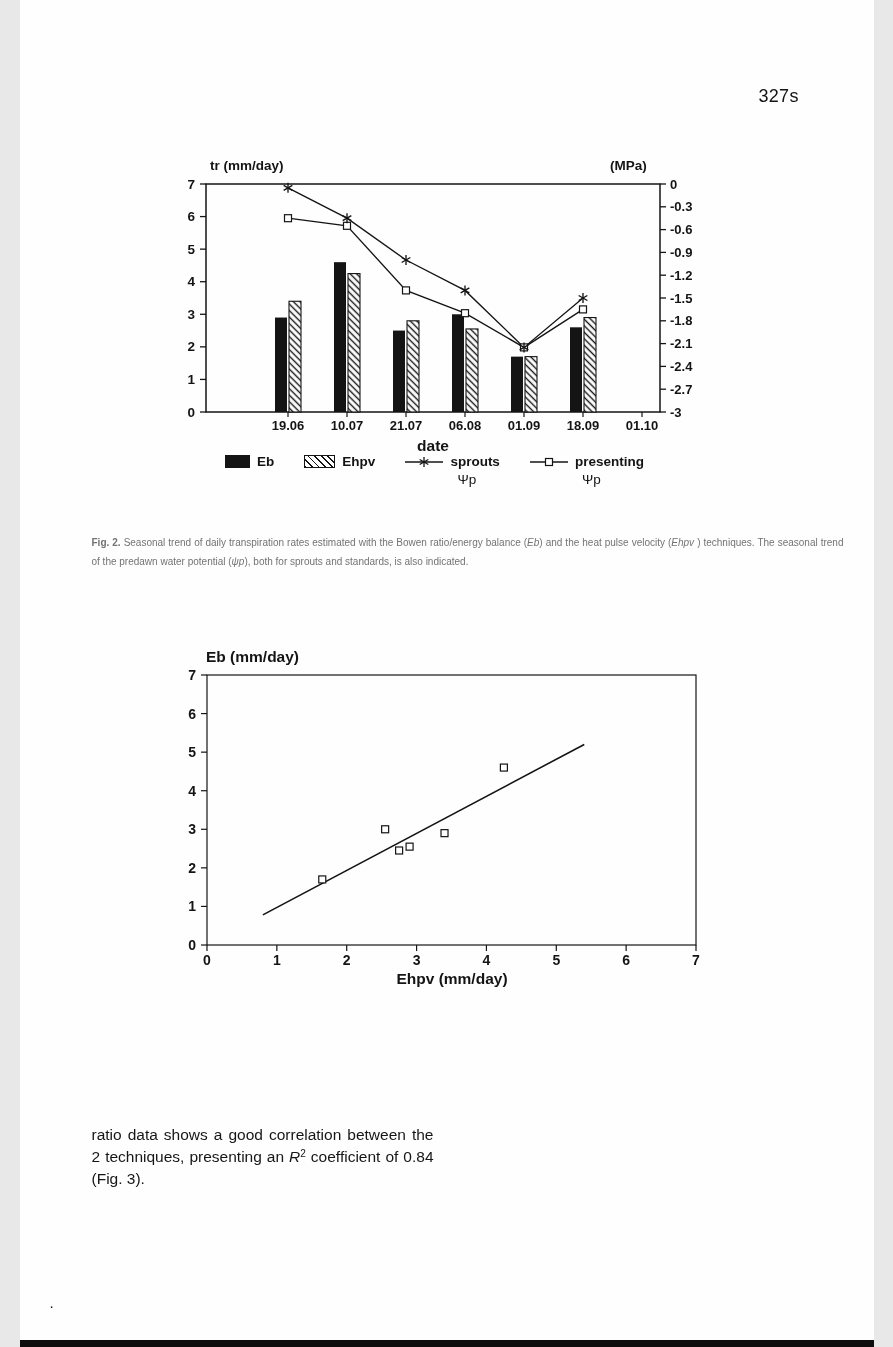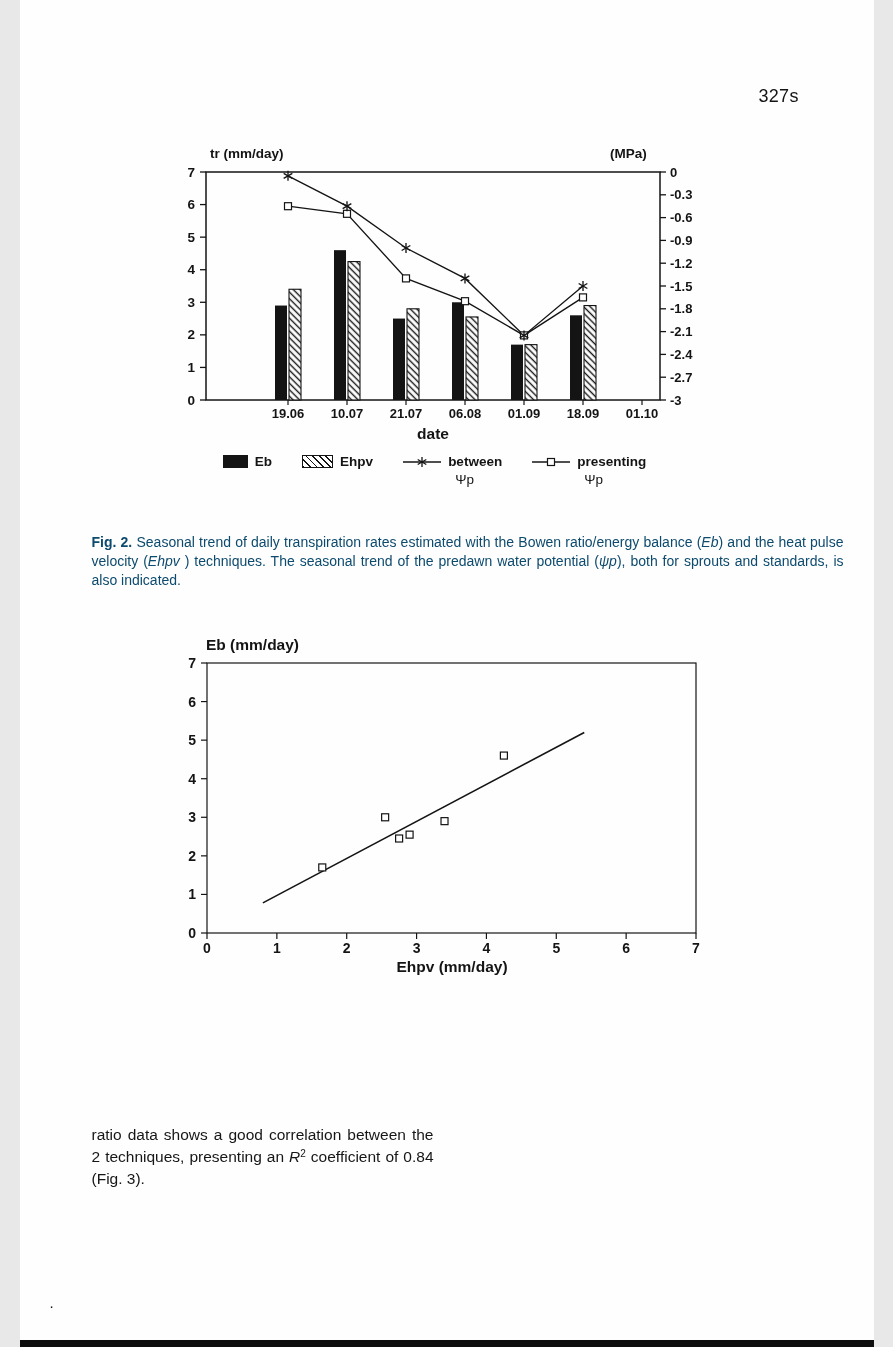--- a/index.html
+++ b/index.html
@@ -3,41 +3,41 @@
 <meta charset="utf-8">
 <style>
   * { margin:0; padding:0; box-sizing:border-box; }
   html,body { background:#e8e8e8; }
   body { font-family:"Liberation Sans", sans-serif; color:#141414; }
   .page {
     position:relative; width:854px; height:1347px; background:#fefefe;
     margin:0 auto; overflow:hidden;
   }
   .page-number { position:absolute; left:739px; top:86px; font-size:18px; letter-spacing:0.3px; }
-  .chart-block { position:absolute; }
+  .chart-block { position:absolute;margin-top:12px; }
   .fig2-chart { left:140px; top:140px; width:540px; height:312px; }
   .fig3-chart { left:140px; top:630px; width:580px; height:350px; }
   svg text { fill:#141414; font-family:"Liberation Sans", sans-serif; }
   .fig2-legend {
     position:absolute; left:150px; top:454px; width:530px;
     display:flex; justify-content:center; align-items:flex-start; gap:30px;
   }
   .legend-row { display:flex; align-items:center; gap:7px; }
   .legend-label { font-size:13.5px; font-weight:bold; }
   .legend-col { display:flex; flex-direction:column; }
   .legend-sub { font-size:13.5px; margin-top:3px; margin-left:52px; }
   .swatch-solid { width:25px; height:13px; background:#141414; display:inline-block; }
   .swatch-hatch {
     width:31px; height:13px; display:inline-block;
     border:1.4px solid #141414;
     background:repeating-linear-gradient(45deg, #141414 0px, #141414 1.4px, #ffffff 1.4px, #ffffff 4.6px);
   }
   .caption {
     position:absolute; left:72px; width:752px;
-    font-size:14px; line-height:19px; text-align:justify; color:#0c4a6e;
+    font-size:10px; line-height:19px; text-align:justify; color:#737373;
   }
   .caption b { font-weight:bold; }
   .body-col {
     position:absolute; top:1124px; font-size:15.5px; line-height:22px;
     text-align:justify; color:#161616;
   }
   .body-col-left { left:72px; width:342px; }
   .body-col-right { left:446px; width:346px; }
   .para-indent { text-indent:17px; }
   sup { font-size:10px; vertical-align:5px; line-height:0; }
@@ -168,21 +168,21 @@
       <span class="legend-label">Ehpv</span>
     </div>
     <div class="legend-col">
       <div class="legend-row">
         <svg width="38" height="14">
           <line x1="0" y1="7" x2="38" y2="7" stroke="#141414" stroke-width="1.3"></line>
           <line x1="19" y1="2" x2="19" y2="12" stroke="#141414" stroke-width="1.3"></line>
           <line x1="14.7" y1="4.5" x2="23.3" y2="9.5" stroke="#141414" stroke-width="1.3"></line>
           <line x1="14.7" y1="9.5" x2="23.3" y2="4.5" stroke="#141414" stroke-width="1.3"></line>
         </svg>
-        <span class="legend-label">between</span>
+        <span class="legend-label">sprouts</span>
       </div>
       <span class="legend-sub">Ψp</span>
     </div>
     <div class="legend-col">
       <div class="legend-row">
         <svg width="38" height="14">
           <line x1="0" y1="7" x2="38" y2="7" stroke="#141414" stroke-width="1.3"></line>
           <rect x="15.5" y="3.5" width="7" height="7" fill="#ffffff" stroke="#141414" stroke-width="1.2"></rect>
         </svg>
         <span class="legend-label">presenting</span>

